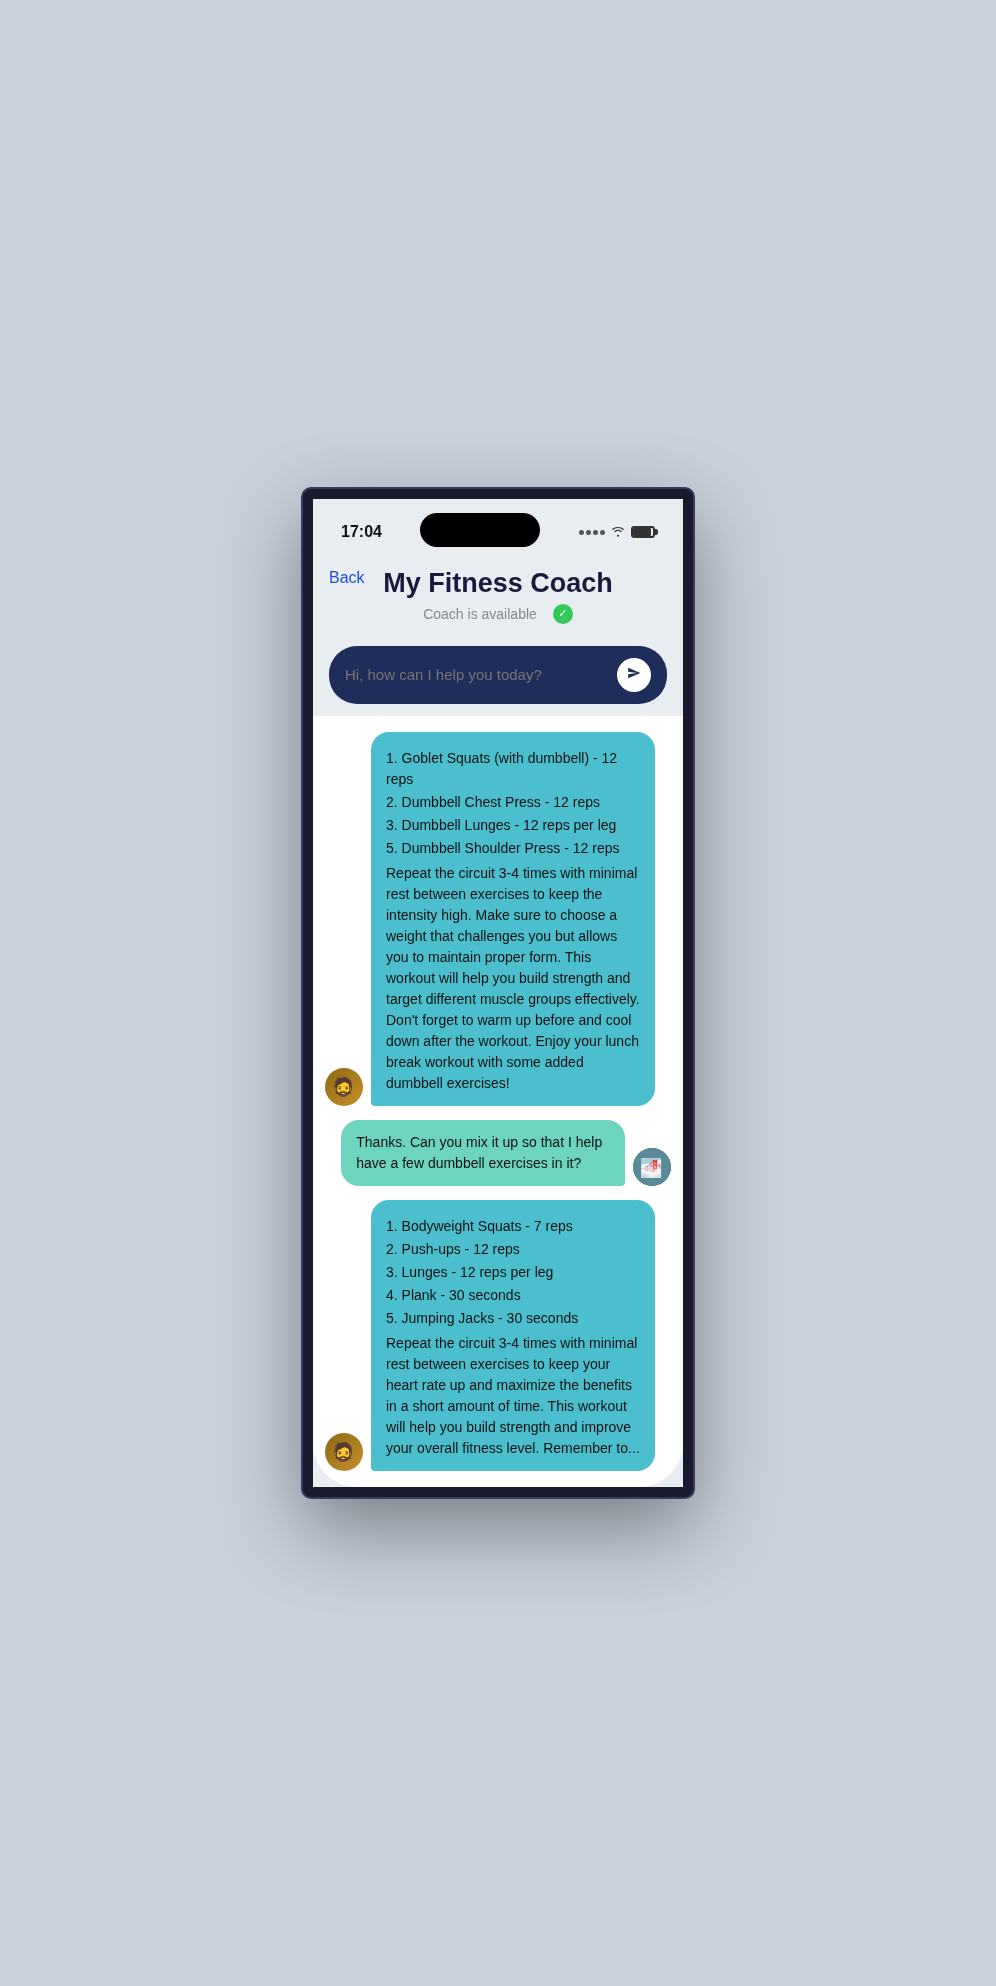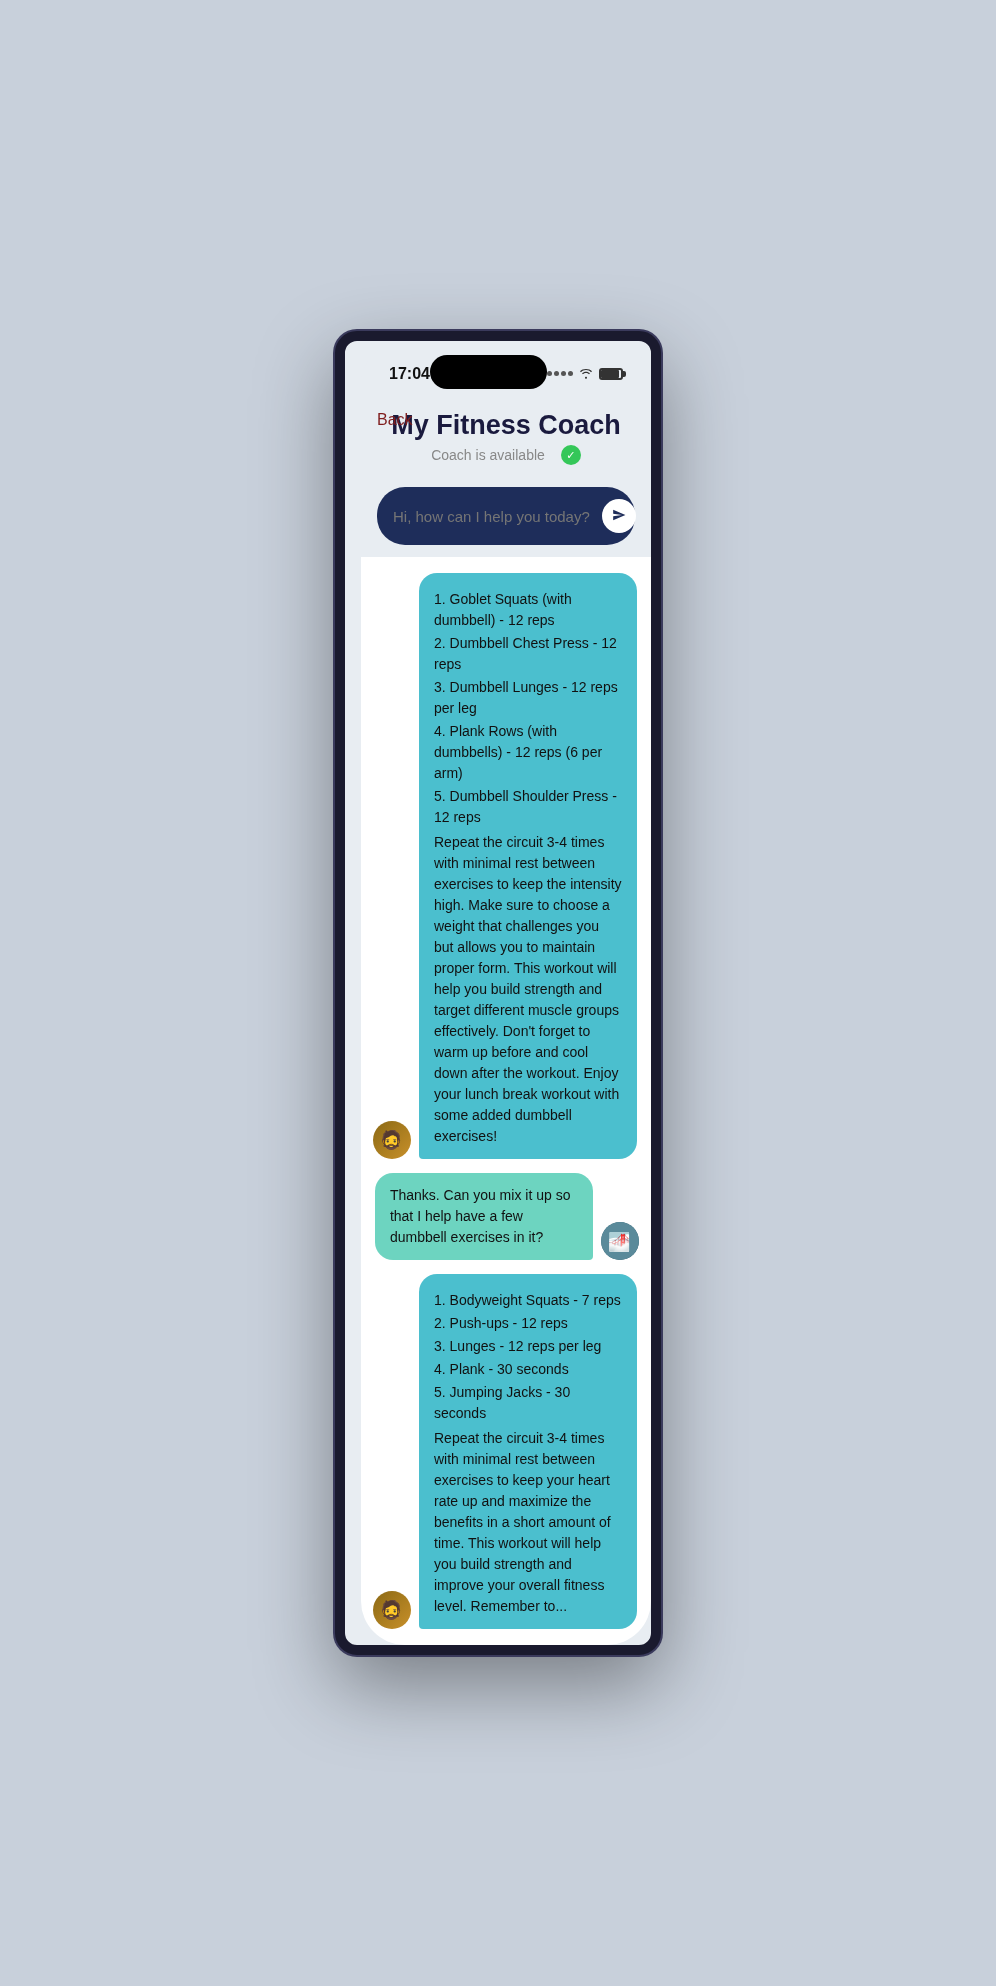--- a/index.html
+++ b/index.html
@@ -5,29 +5,28 @@
     * { box-sizing: border-box; margin: 0; padding: 0; }
     body {
       background: #c8d0db;
       display: flex;
       justify-content: center;
       align-items: center;
       min-height: 100vh;
       font-family: -apple-system, BlinkMacSystemFont, 'SF Pro Display', 'Helvetica Neue', sans-serif;
     }
     .phone-frame {
-      width: 326px;
+      width: 390px;
       min-height: 844px;
       background: #e8edf2;
-      border-radius: 22px;
+      border-radius: 8px;
       border: 10px solid #1a1a2e;
       position: relative;
       overflow: hidden;
       box-shadow: 0 0 0 2px #3a3a5c, 0 30px 80px rgba(0,0,0,0.4);
-      padding-left: 16px;
     }
     .phone-inner {
       width: 100%;
       height: 100%;
       overflow: hidden;
       border-radius: 44px;
     }
     
     .status-bar {
       display: flex;
@@ -70,21 +69,21 @@
     }
     
     .header {
       background: #e8edf2;
       padding: 8px 16px 12px 16px;
       text-align: center;
       position: relative;
     }
     .back-btn {
       position: absolute; left: 16px; top: 10px;
-      color: #7f1d1d; font-size: 16px; font-weight: 400;
+      color: #1d4ed8; font-size: 16px; font-weight: 400;
     }
     .header-title {
       font-size: 27px; font-weight: 700; color: #1a1a3e;
       line-height: 1.2;
     }
     .header-subtitle {
       display: flex; align-items: center; justify-content: center; gap: 16px;
       margin-top: 4px;
     }
     .coach-status-text {
@@ -230,21 +229,20 @@
 
     <div class="chat-area">
 
       <div class="message-row coach">
         <div class="avatar avatar-coach">🧔</div>
         <div class="bubble coach-bubble">
           <div class="exercise-list">
             <p>1. Goblet Squats (with dumbbell) - 12 reps</p>
             <p>2. Dumbbell Chest Press - 12 reps</p>
             <p>3. Dumbbell Lunges - 12 reps per leg</p>
-            <p>4. Plank Rows (with dumbbells) - 12 reps (6 per arm)</p>
             <p>5. Dumbbell Shoulder Press - 12 reps</p>
           </div>
           <p>Repeat the circuit 3-4 times with minimal rest between exercises to keep the intensity high. Make sure to choose a weight that challenges you but allows you to maintain proper form. This workout will help you build strength and target different muscle groups effectively. Don't forget to warm up before and cool down after the workout. Enjoy your lunch break workout with some added dumbbell exercises!</p>
         </div>
       </div>
 
       <div class="message-row user">
         <div class="avatar avatar-user">
           <svg width="38" height="38" viewBox="0 0 38 38">
             <rect width="38" height="38" fill="#5a8a9a" rx="19"></rect>

